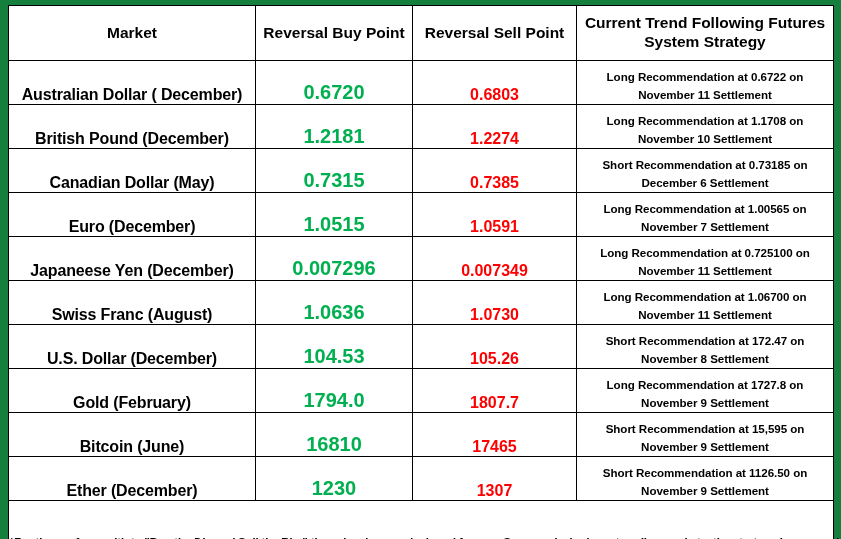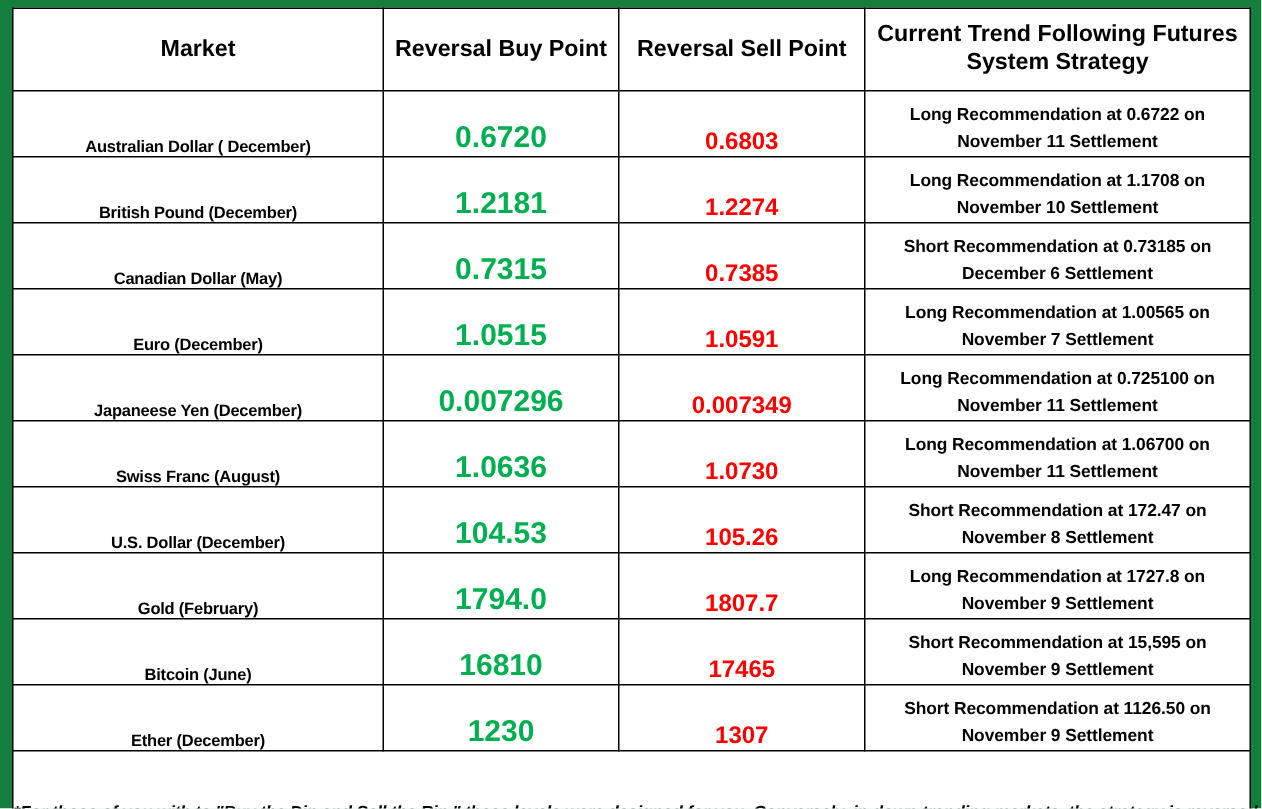--- a/index.html
+++ b/index.html
@@ -56,21 +56,21 @@
   }
   th.strategy-head {
     font-size: 15.2px;
   }
 
   
   tr.data-row td {
     height: 43px;
   }
   td.market-cell {
-    font-size: 11px;
+    font-size: 16px;
     font-weight: bold;
     color: #000000;
     vertical-align: bottom;
     padding: 0 6px 7px 6px;
     letter-spacing: -0.15px;
   }
   td.buy-cell {
     font-size: 20px;
     font-weight: bold;
     color: #00b050;

